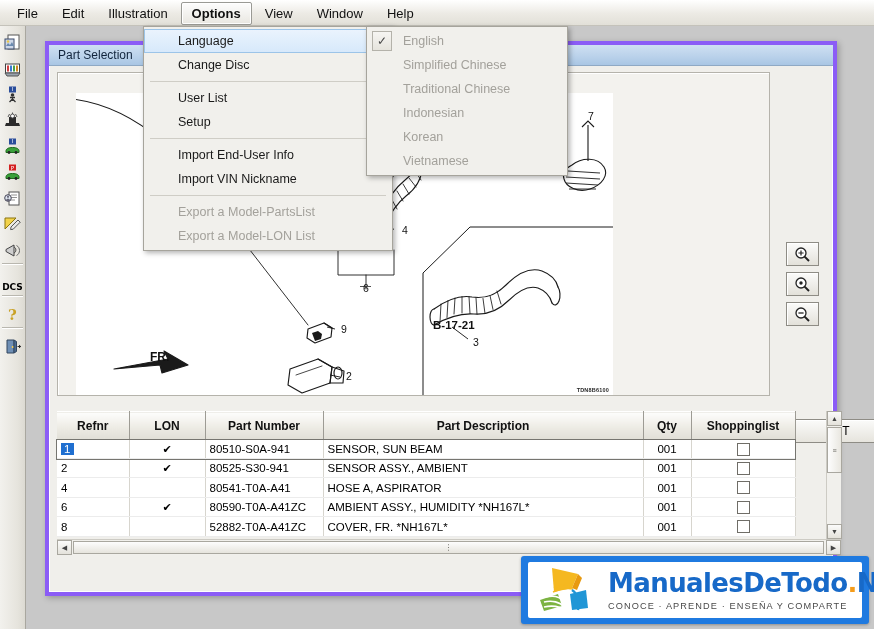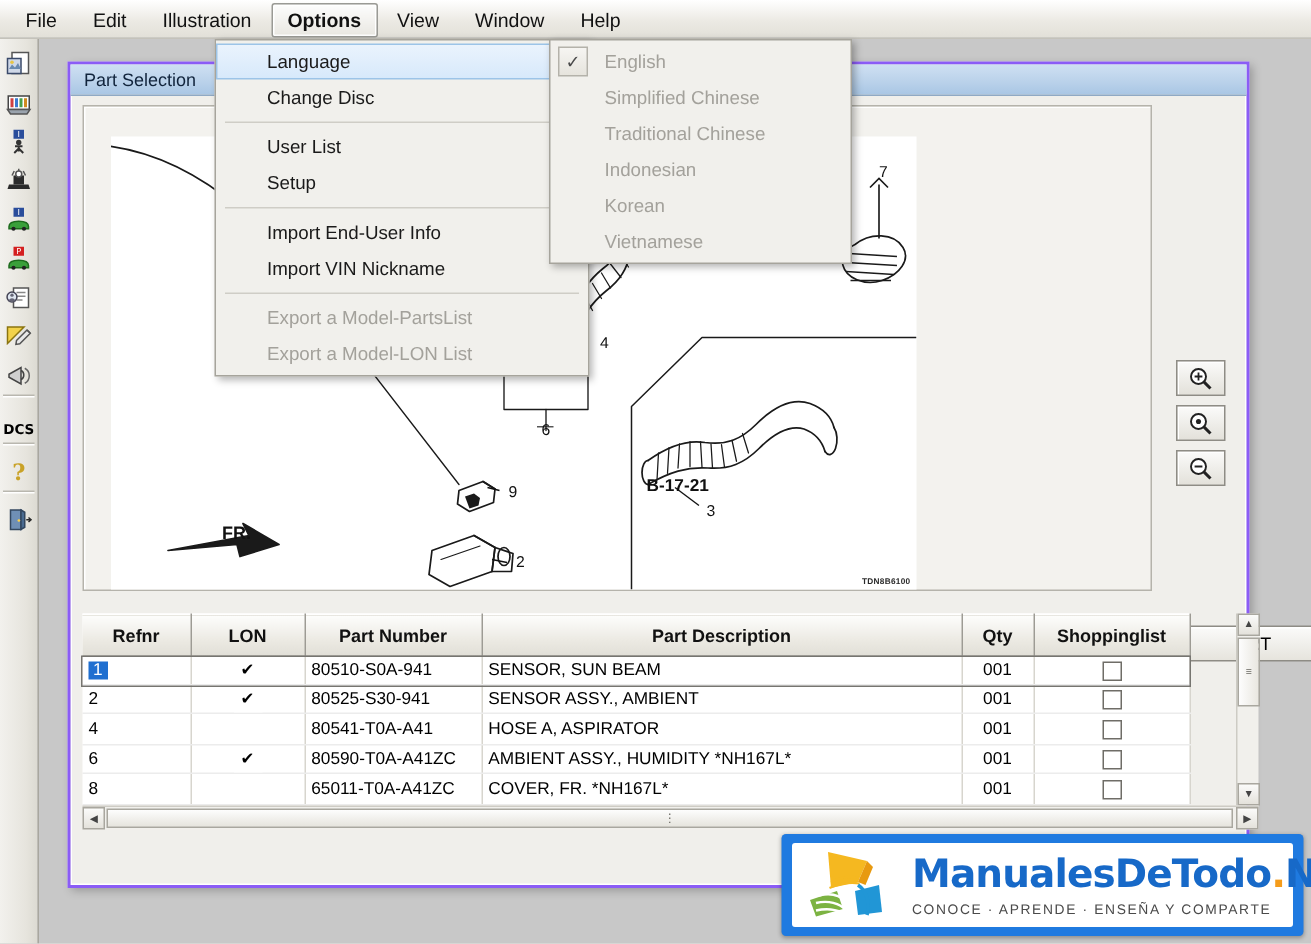--- a/index.html
+++ b/index.html
@@ -45,21 +45,21 @@
     display:flex;align-items:flex-end;justify-content:center;
     position:relative;
   }
   .tb-sep{height:1px;background:#b9b7af;margin:3px 2px;box-shadow:0 1px 0 #fff;}
   .tb-ico{font-size:13px;line-height:1;}
 
   
   #win{
     position:absolute;left:45px;top:41px;width:784px;height:547px;
     background:#f0efeb;
-    border:2px solid #8b5cf6;
+    border:4px solid #8b5cf6;
     box-shadow:0 0 0 1px #ffffff inset, 2px 2px 6px rgba(0,0,0,.25);
     z-index:10;
   }
   #winTitle{
     height:21px;
     background:linear-gradient(#cfe0f2,#b9d1ea 60%,#a9c6e4);
     border-bottom:1px solid #8fa9c4;
     display:flex;align-items:center;padding-left:9px;
     font-size:12px;color:#11243c;
     box-sizing:border-box;
@@ -547,21 +547,21 @@
             <td class="refnr">6</td>
             <td class="lon"><span class="chkmark">✔</span></td>
             <td>80590-T0A-A41ZC</td>
             <td>AMBIENT ASSY., HUMIDITY *NH167L*</td>
             <td class="qty">001</td>
             <td class="shop"><span class="box"></span></td>
           </tr>
           <tr>
             <td class="refnr">8</td>
             <td class="lon"><span class="chkmark"></span></td>
-            <td>65011-T0A-A41ZC</td>
+            <td>52882-T0A-A41ZC</td>
             <td>COVER, FR. *NH167L*</td>
             <td class="qty">001</td>
             <td class="shop"><span class="box"></span></td>
           </tr>
         </tbody>
       </table>
 
       <div class="sbV" style="left:769px;">
         <div class="sbArrow">▲</div>
         <div class="sbThumbV">≡</div>

